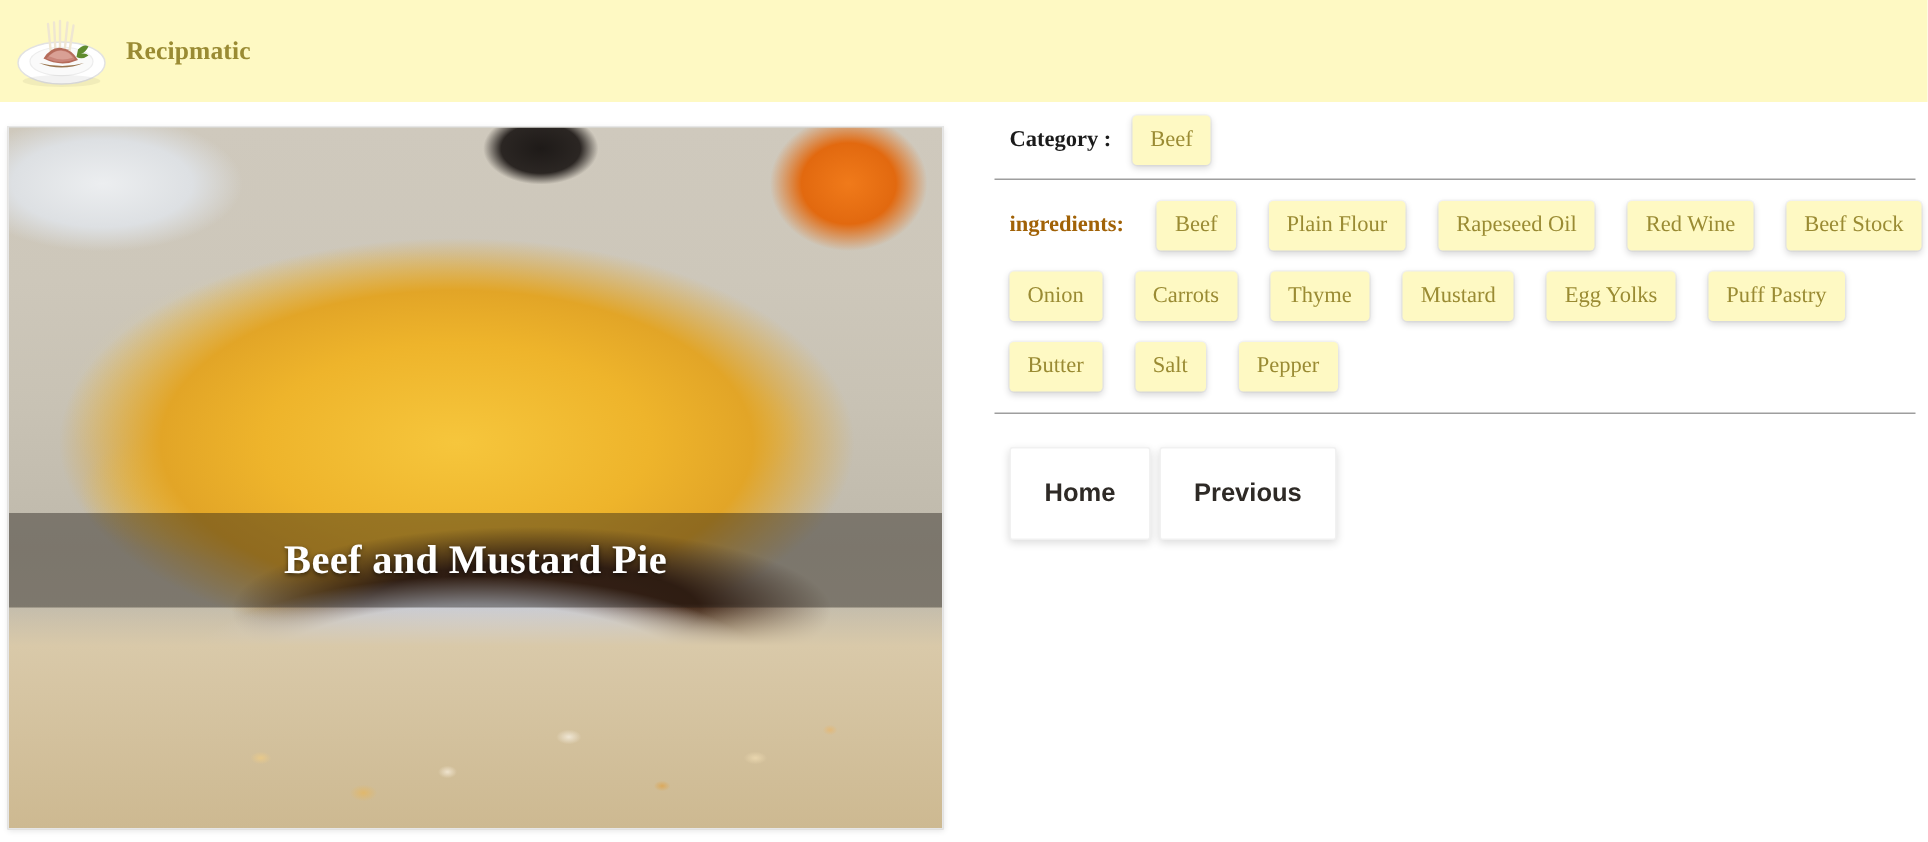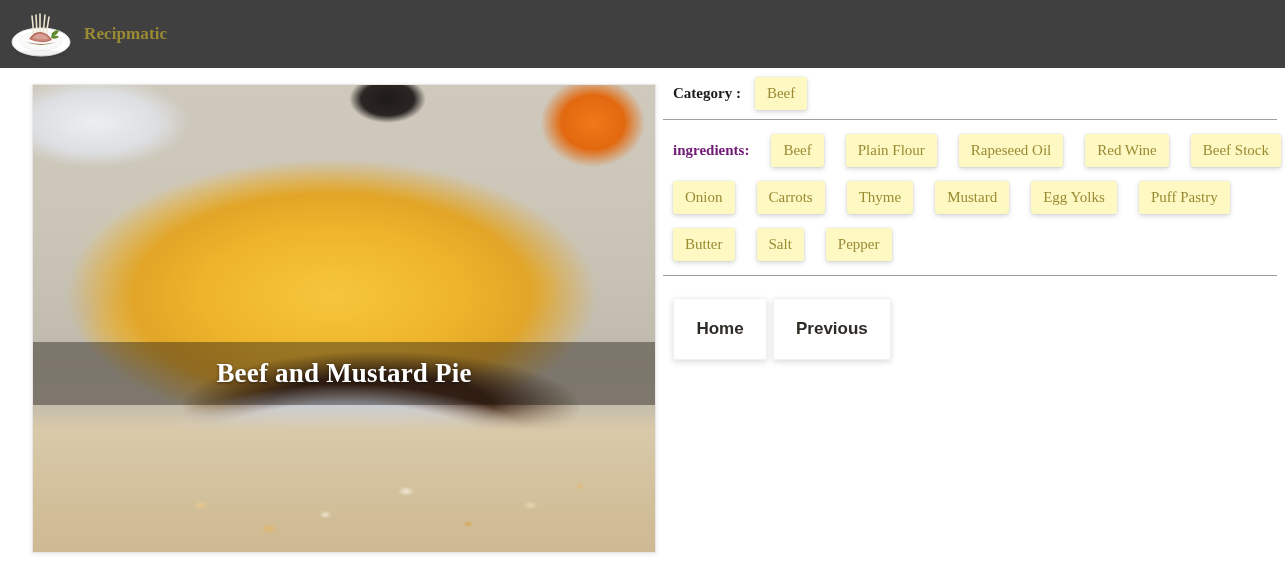--- a/index.html
+++ b/index.html
@@ -12,21 +12,21 @@
   }
 
   
   .navbar {
     position: absolute;
     left: 0; top: 0;
     width: 1285px; height: 68px;
     display: flex;
     align-items: center;
     padding-left: 10px;
-    background: #404040;
+    background: #fef9c3;
   }
   .brand-logo {
     width: 62px; height: 56px;
     position: relative;
     flex: 0 0 auto;
     margin-right: 12px;
   }
   .brand-title {
     font-size: 17px;
     font-weight: bold;
@@ -36,21 +36,21 @@
   }
 
   
   .content {
     position: absolute;
     top: 68px; left: 0;
     width: 1285px; height: 493px;
   }
   .col-left {
     position: absolute;
-    left: 32px; top: 16px;
+    left: 5px; top: 16px;
     width: 624px; height: 404px;
   }
   .col-right {
     position: absolute;
     left: 663px; top: 0px;
     width: 614px; height: 493px;
   }
 
   
   .img-card {
@@ -155,21 +155,21 @@
     display: flex;
     align-items: center;
     gap: 22px;
     margin-bottom: 14px;
     flex-wrap: nowrap;
   }
   .ing-row:last-child { margin-bottom: 4px; }
   .ing-label {
     font-size: 15px;
     font-weight: bold;
-    color: #701a75;
+    color: #a16207;
     margin-right: 0px;
     white-space: nowrap;
   }
 
   .actions {
     display: flex;
     gap: 6px;
     padding: 22px 0 0 10px;
   }
   .btn {

